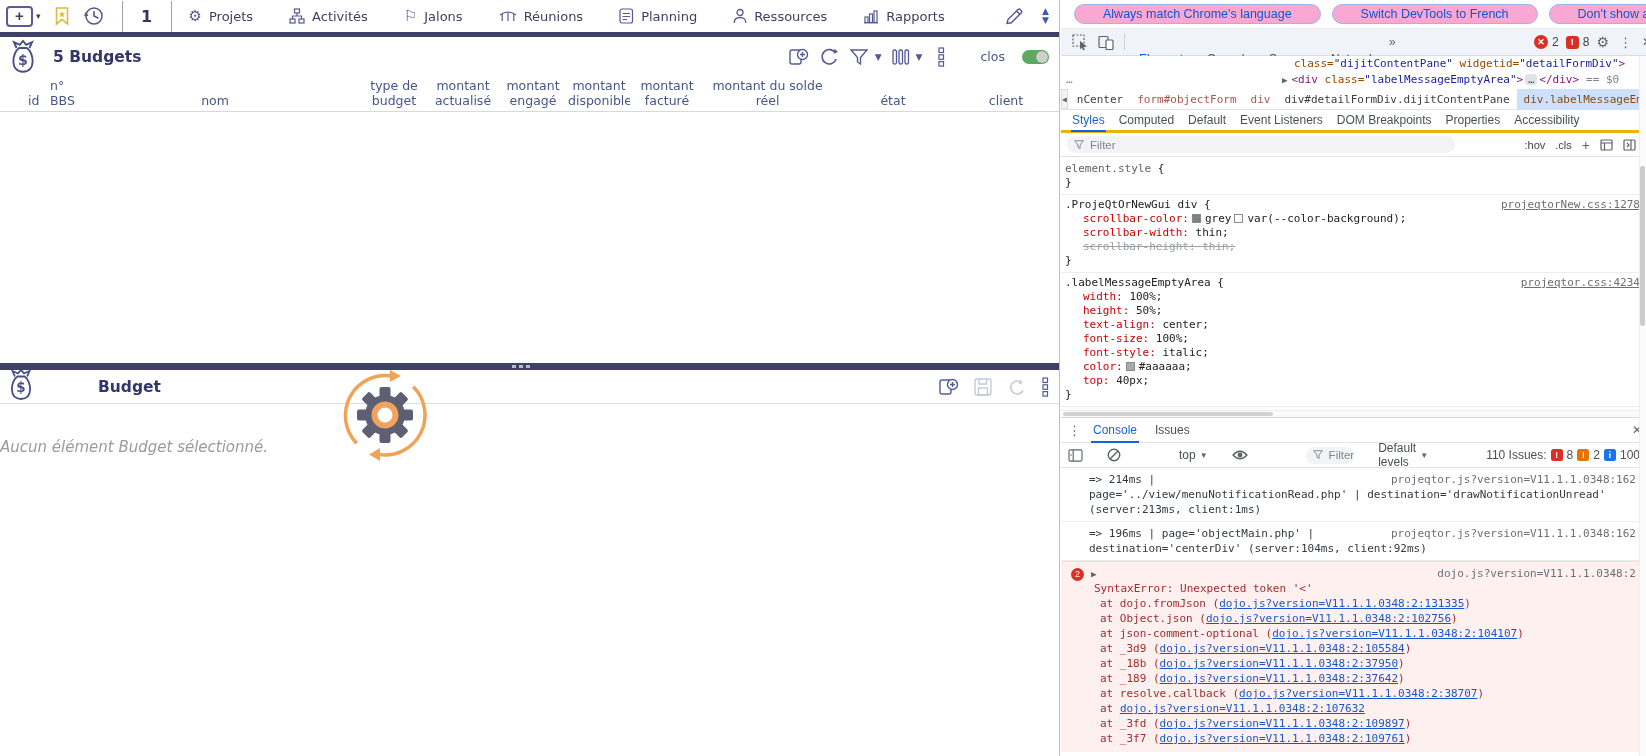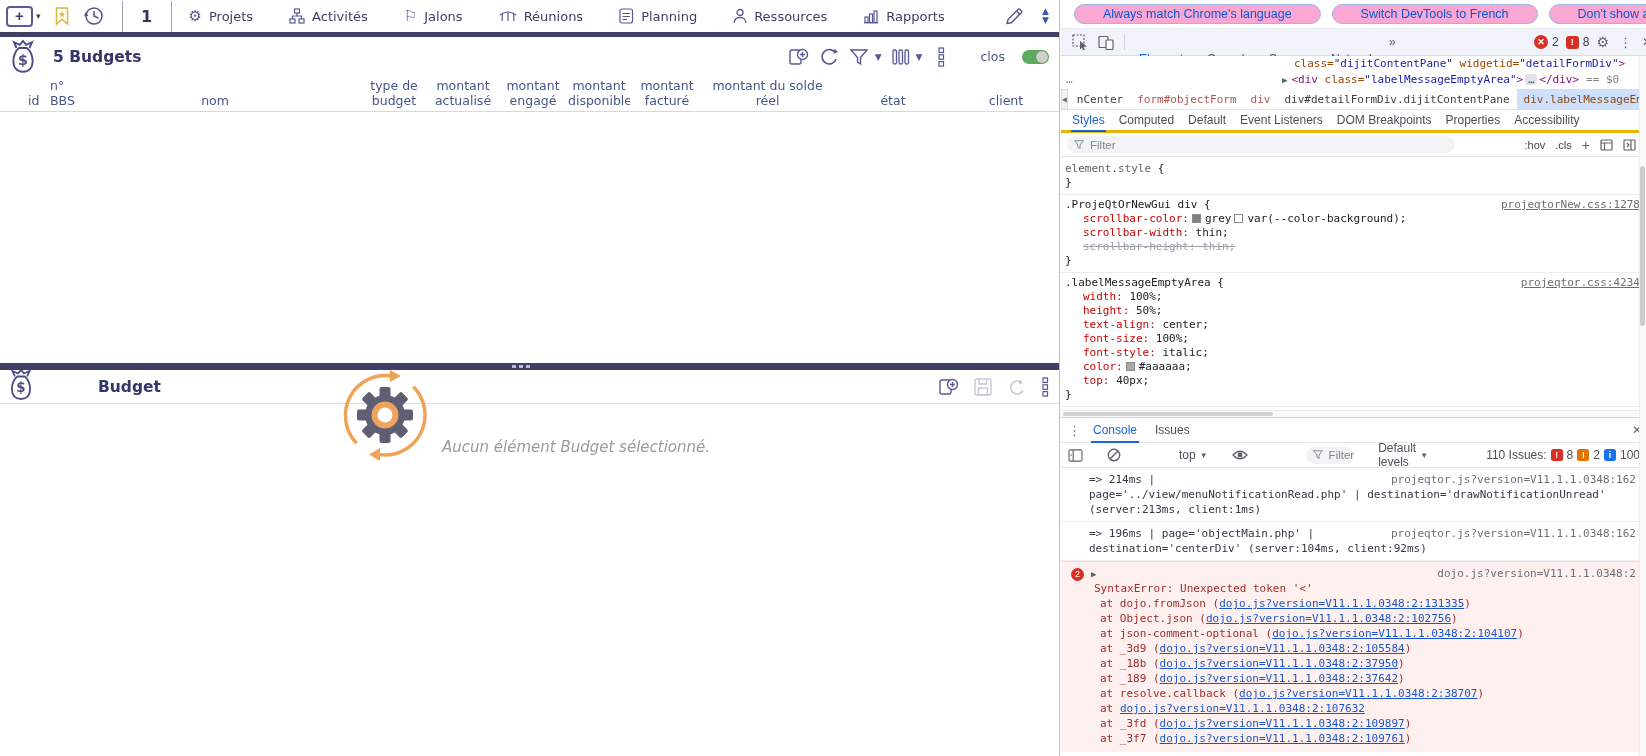--- a/index.html
+++ b/index.html
@@ -53,21 +53,21 @@
 
   .splitter { height:7px; background:#3e4066; position:relative; cursor:row-resize; }
   .grip { position:absolute; left:512px; top:2px; width:21px; height:3px;
           background:repeating-linear-gradient(90deg,#b7b9d3 0 4px,transparent 4px 7px); }
 
   .detail-head { height:34px; border-bottom:1px solid #dcdce6; display:flex; align-items:center; padding-left:6px; }
   .detail-title { margin-left:62px; font-size:15.5px; font-weight:bold; color:#33356b; }
   .detail-actions { margin-left:auto; margin-right:10px; display:flex; align-items:center; gap:14px; }
 
   .spinner { position:absolute; left:333px; top:369px; z-index:2; }
-  .empty-msg { position:absolute; left:0; width:1152px; top:438px; text-align:center;
+  .empty-msg { position:absolute; left:0; width:1152px; top:438px; text-align:left;
                font-style:italic; color:#9b9b9b; font-size:15px; z-index:3; }
 
   
   #devtools { position:absolute; left:1061px; top:0; width:585px; height:756px; background:#fff;
               font-family:"Liberation Sans",sans-serif; overflow:hidden; }
 
   .infobar { height:29px; border-bottom:1px solid #e8eaed; display:flex; align-items:center;
              gap:11px; padding-left:13px; background:#fff; }
   .pill { height:20px; line-height:18px; padding:0 28px; border:1px solid #9db6e8; border-radius:11px;
           color:#0b57d0; font-size:12.5px; background:#f9a8d4; cursor:pointer; white-space:nowrap; }

